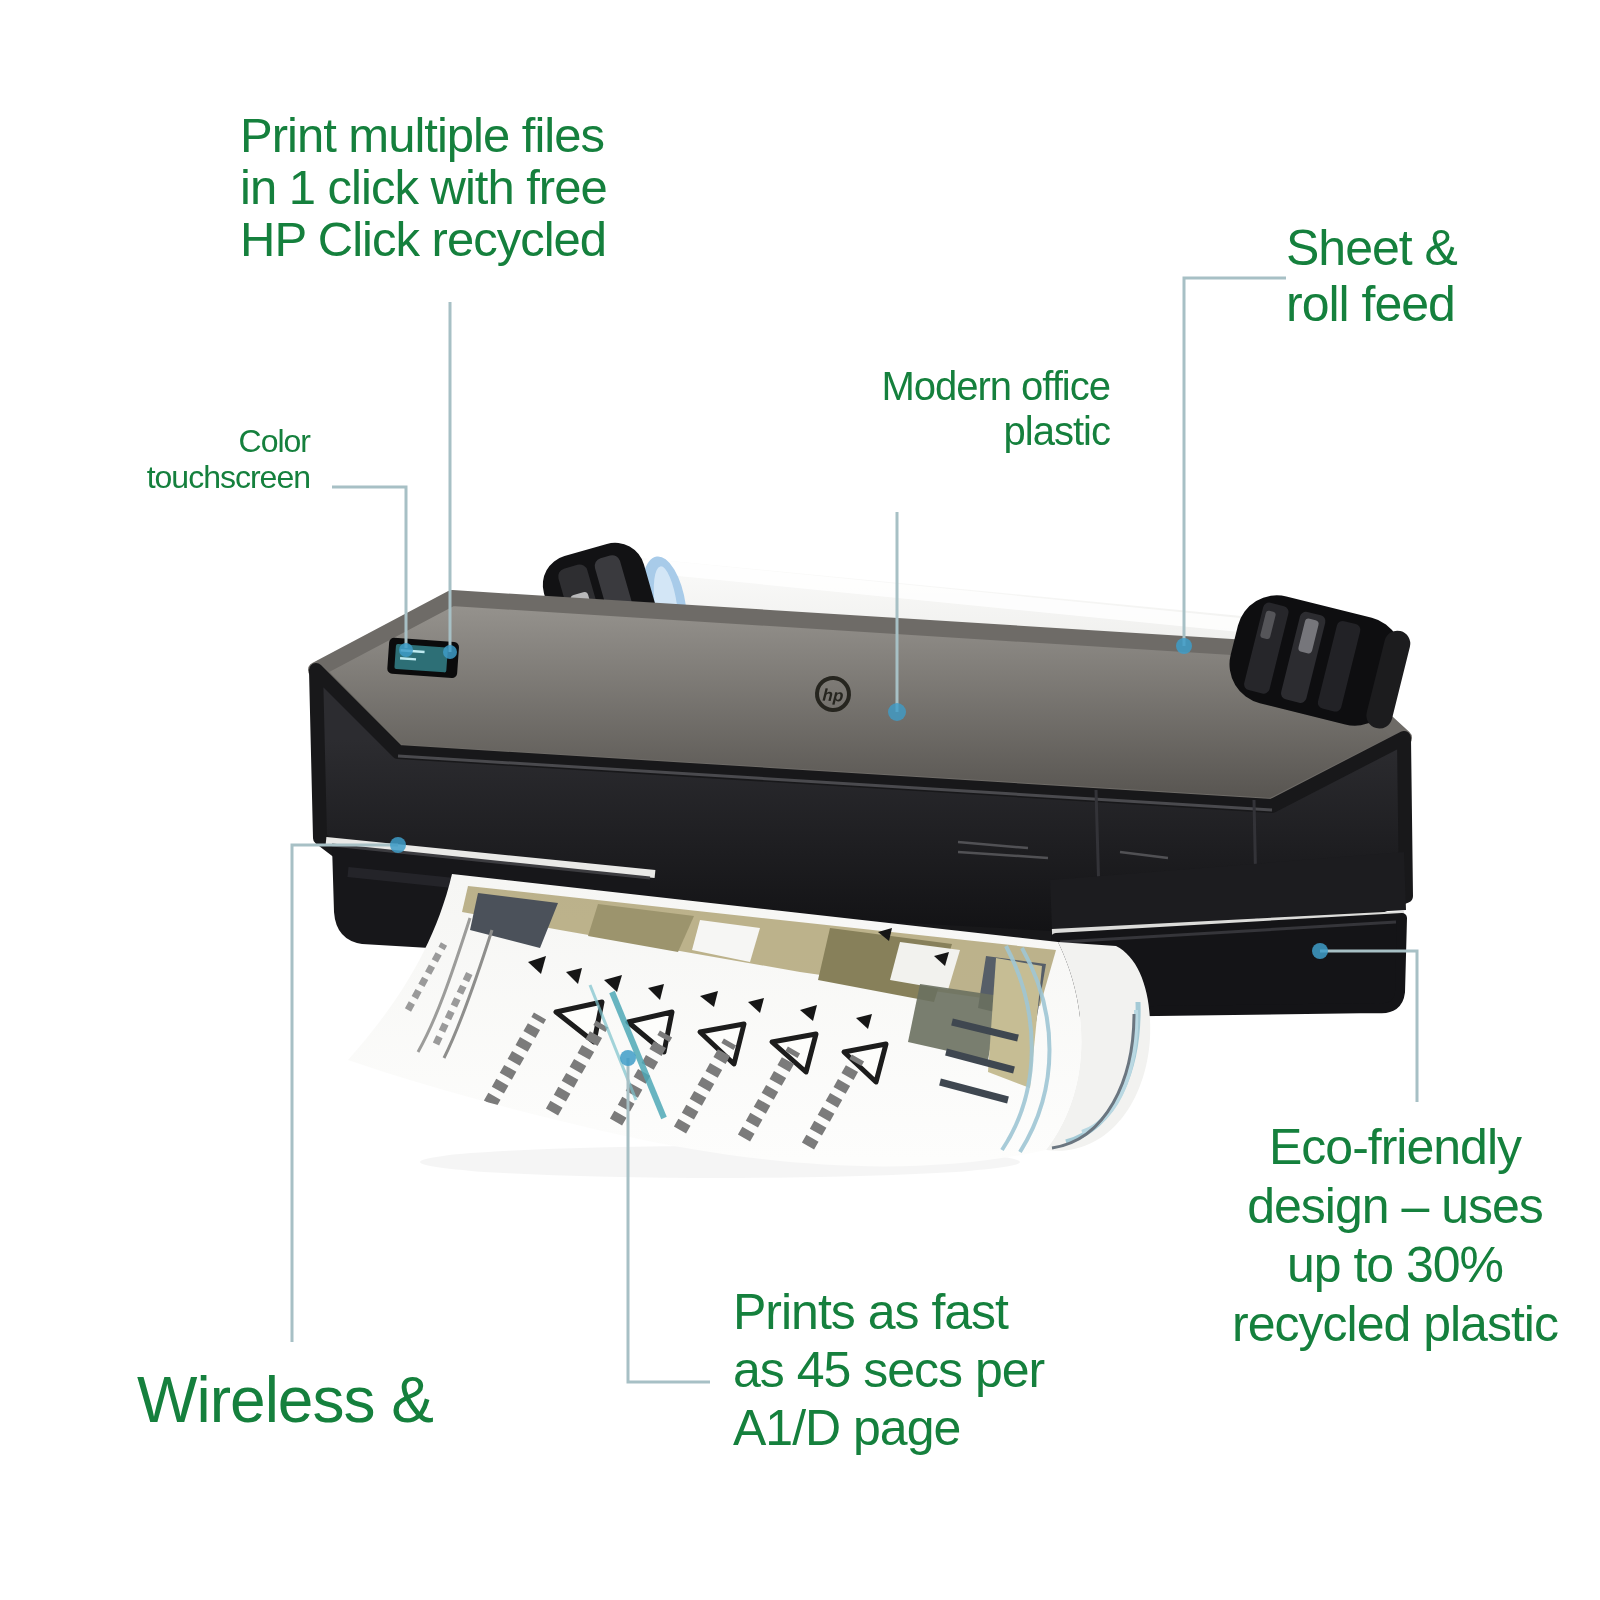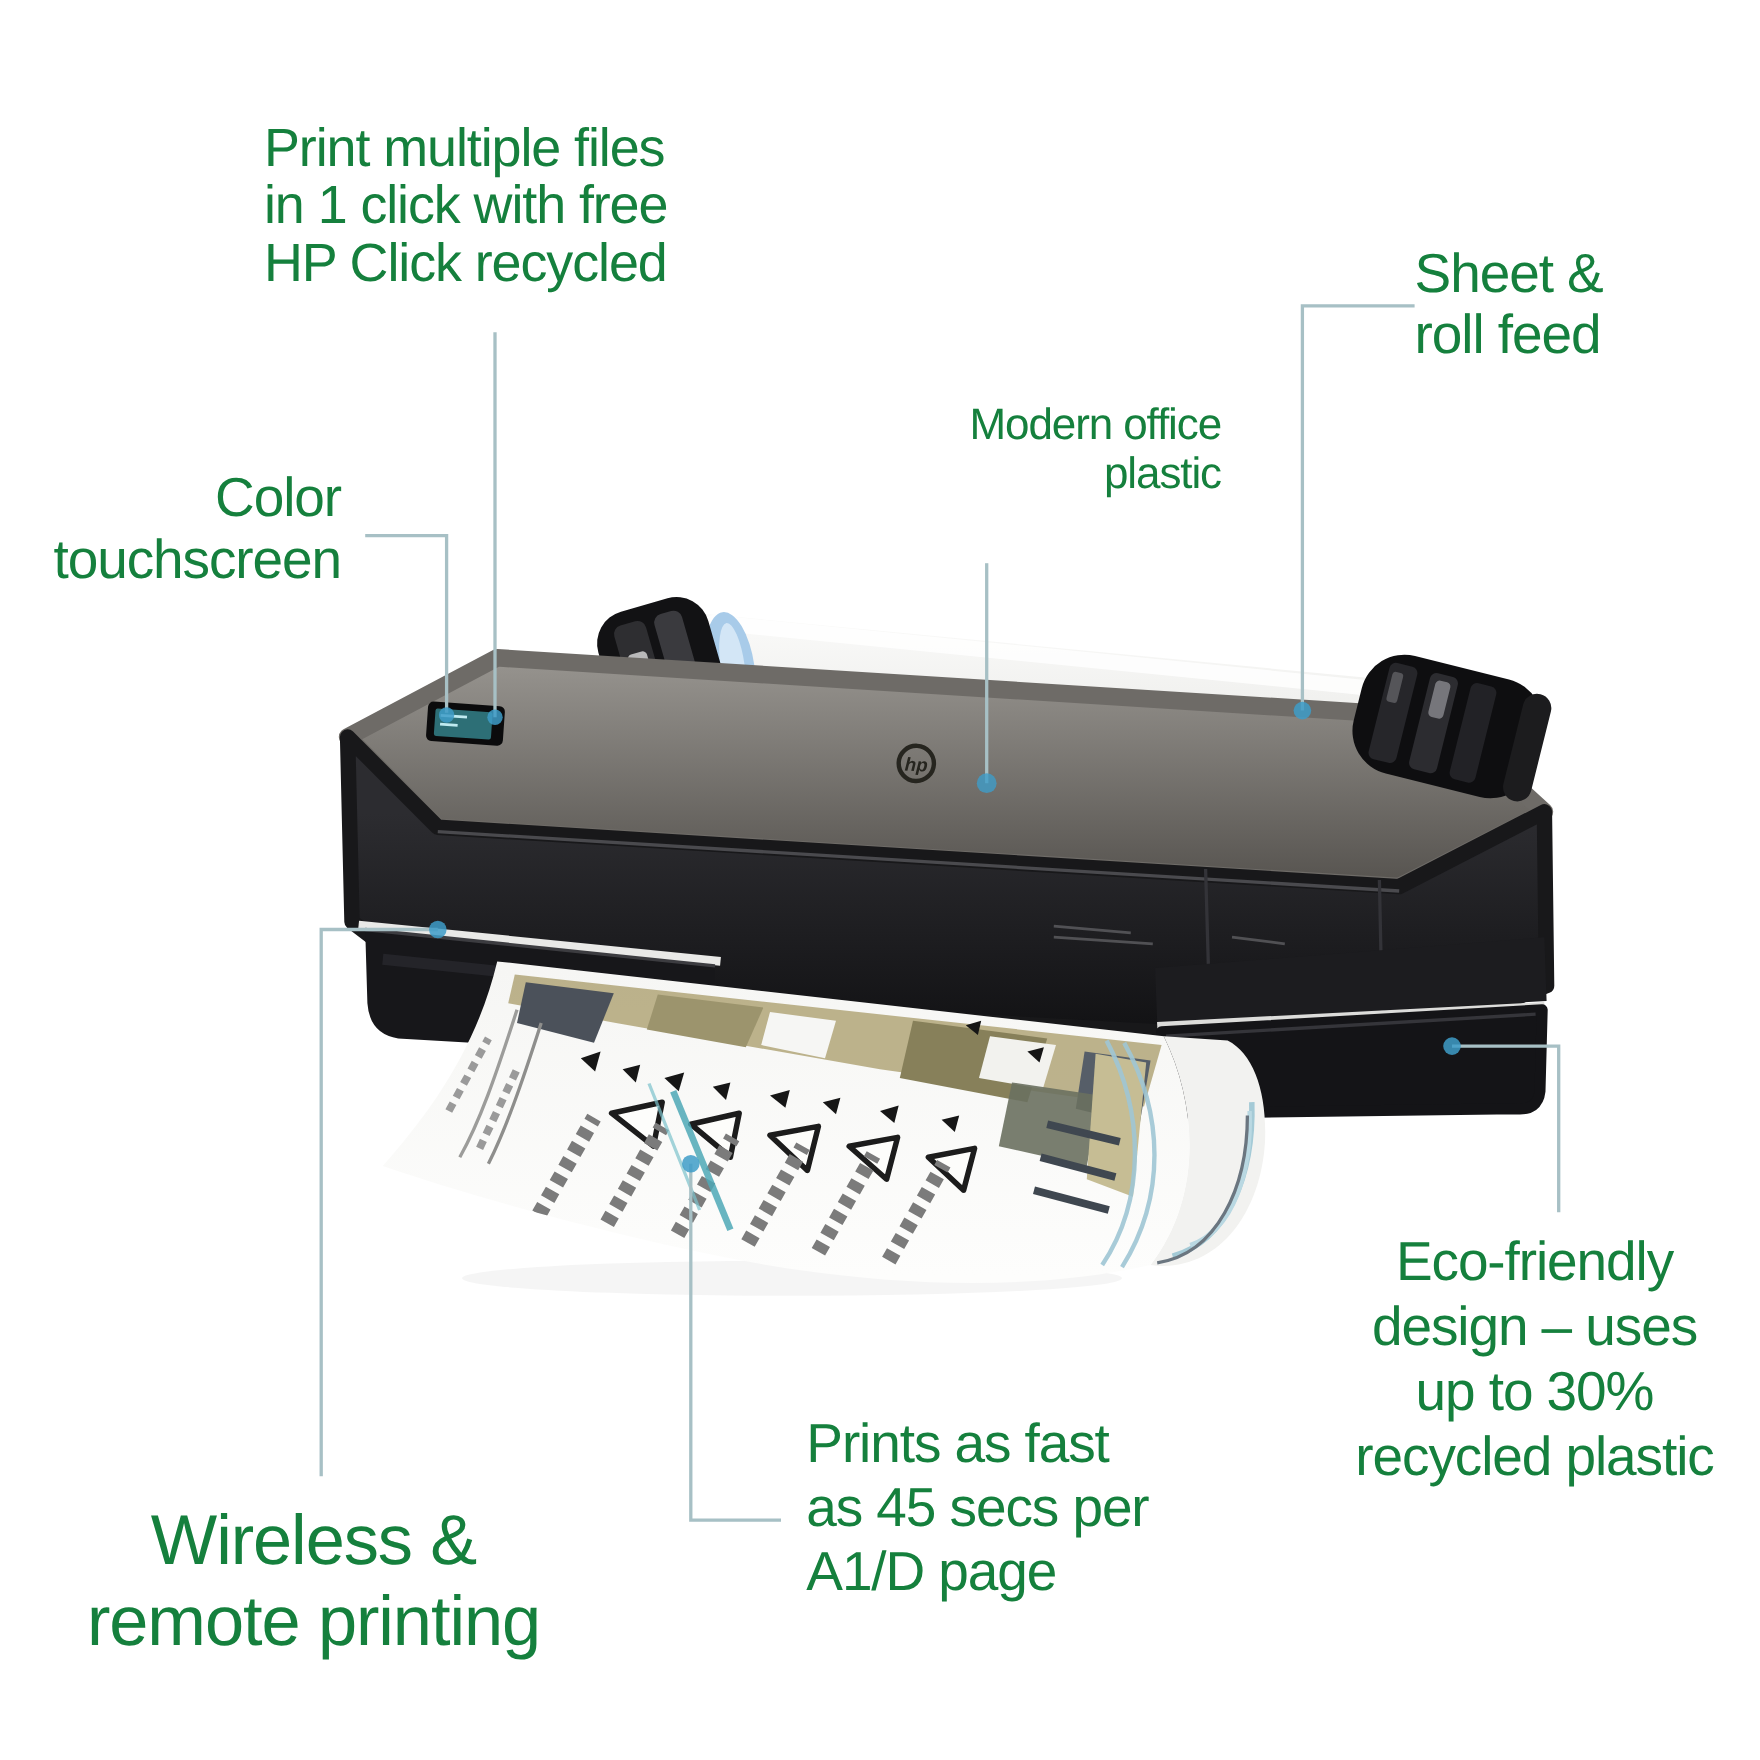--- a/index.html
+++ b/index.html
@@ -8,21 +8,21 @@
     font-family:"Liberation Sans",sans-serif;overflow:hidden;
   }
   #artwork{position:absolute;left:0;top:0;width:1600px;height:1600px;}
   .label{
     position:absolute;color:#15803d;letter-spacing:-1px;
     font-family:"Liberation Sans",sans-serif;
   }
   .label span{display:block;}
   .lbl-hp-click{left:240px;top:110px;font-size:49px;line-height:1.06;text-align:left;}
   .lbl-sheet-roll{left:1286px;top:220px;font-size:50px;line-height:1.12;text-align:left;}
-  .lbl-touchscreen{left:0px;top:424px;width:310px;font-size:50px;line-height:1.12;text-align:right;}
+  .lbl-touchscreen{left:0px;top:424px;width:310px;font-size:32px;line-height:1.12;text-align:right;}
   .lbl-modern{left:700px;top:364px;width:410px;font-size:40px;line-height:1.12;text-align:right;}
   .lbl-wireless{left:60px;top:1364px;width:450px;font-size:64px;line-height:1.14;text-align:center;}
   .lbl-prints{left:733px;top:1283px;font-size:50px;line-height:1.16;text-align:left;}
   .lbl-eco{left:1190px;top:1118px;width:410px;font-size:50px;line-height:1.18;text-align:center;}
 </style>
 </head>
 <body>
 
 <div id="stage">
 
@@ -225,21 +225,20 @@
     <span>touchscreen</span>
   </div>
 
   <div class="label lbl-modern">
     <span>Modern office</span>
     <span>plastic</span>
   </div>
 
   <div class="label lbl-wireless">
     <span>Wireless &amp;</span>
-    <span>remote printing</span>
   </div>
 
   <div class="label lbl-prints">
     <span>Prints as fast</span>
     <span>as 45 secs per</span>
     <span>A1/D page</span>
   </div>
 
   <div class="label lbl-eco">
     <span>Eco-friendly</span>

